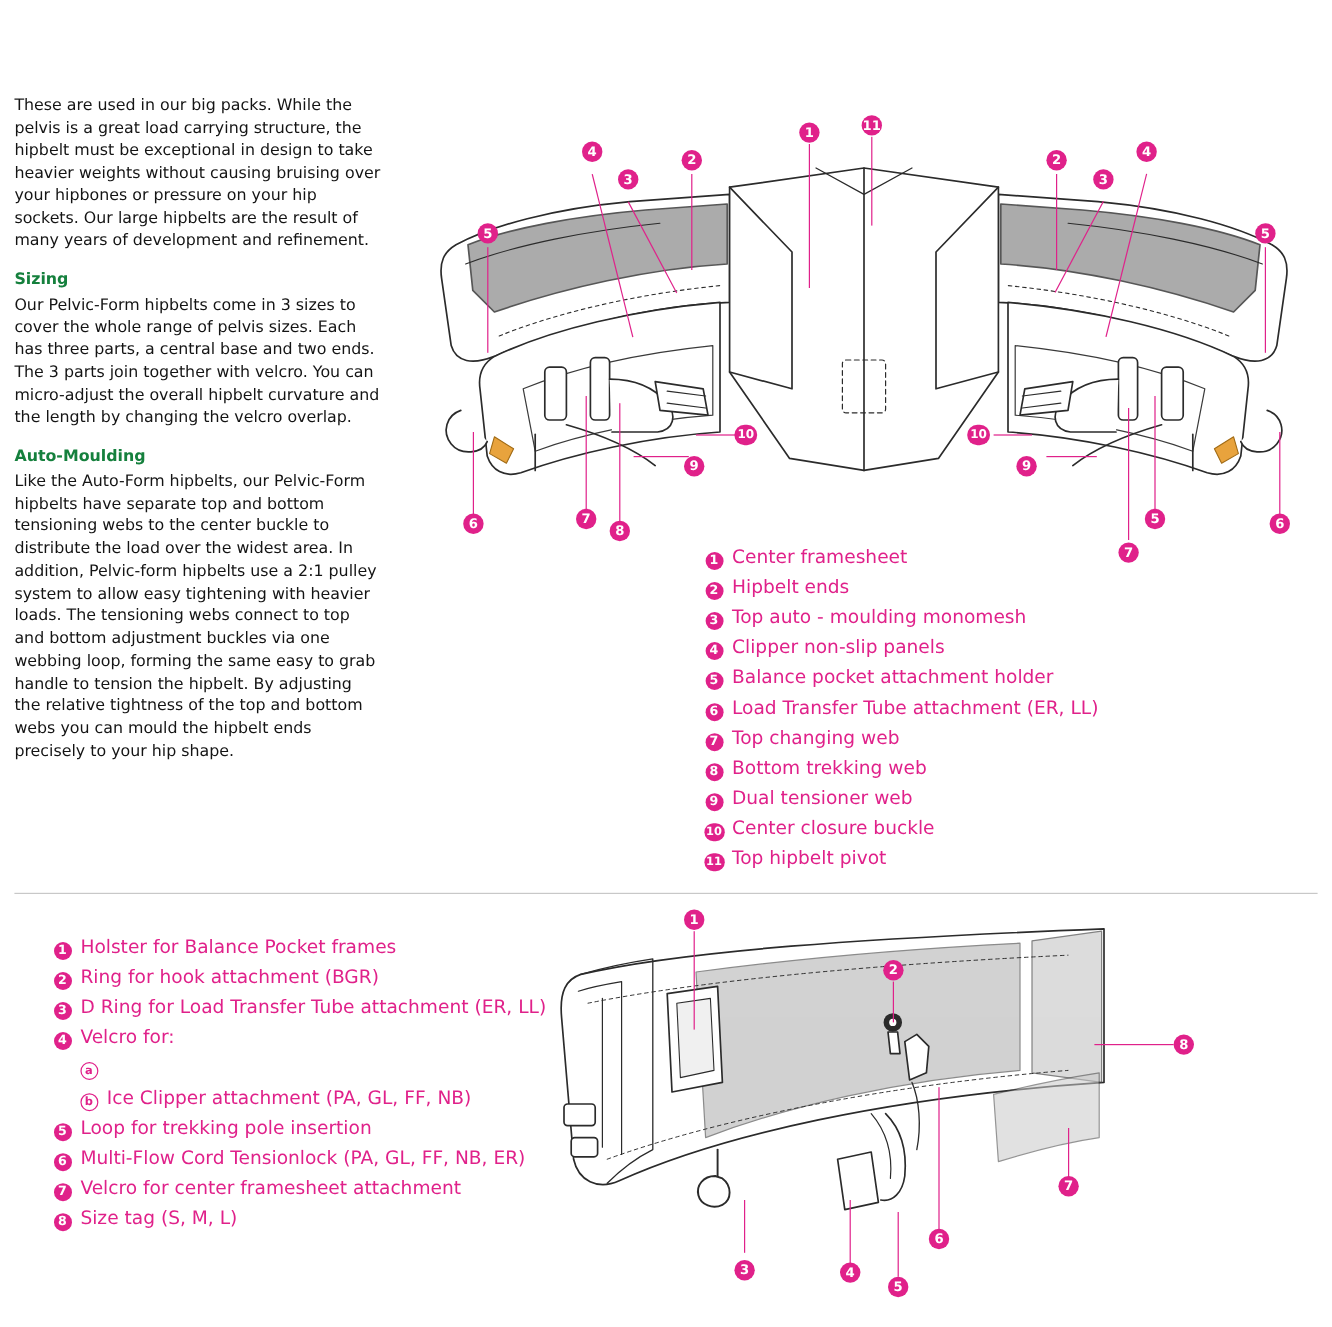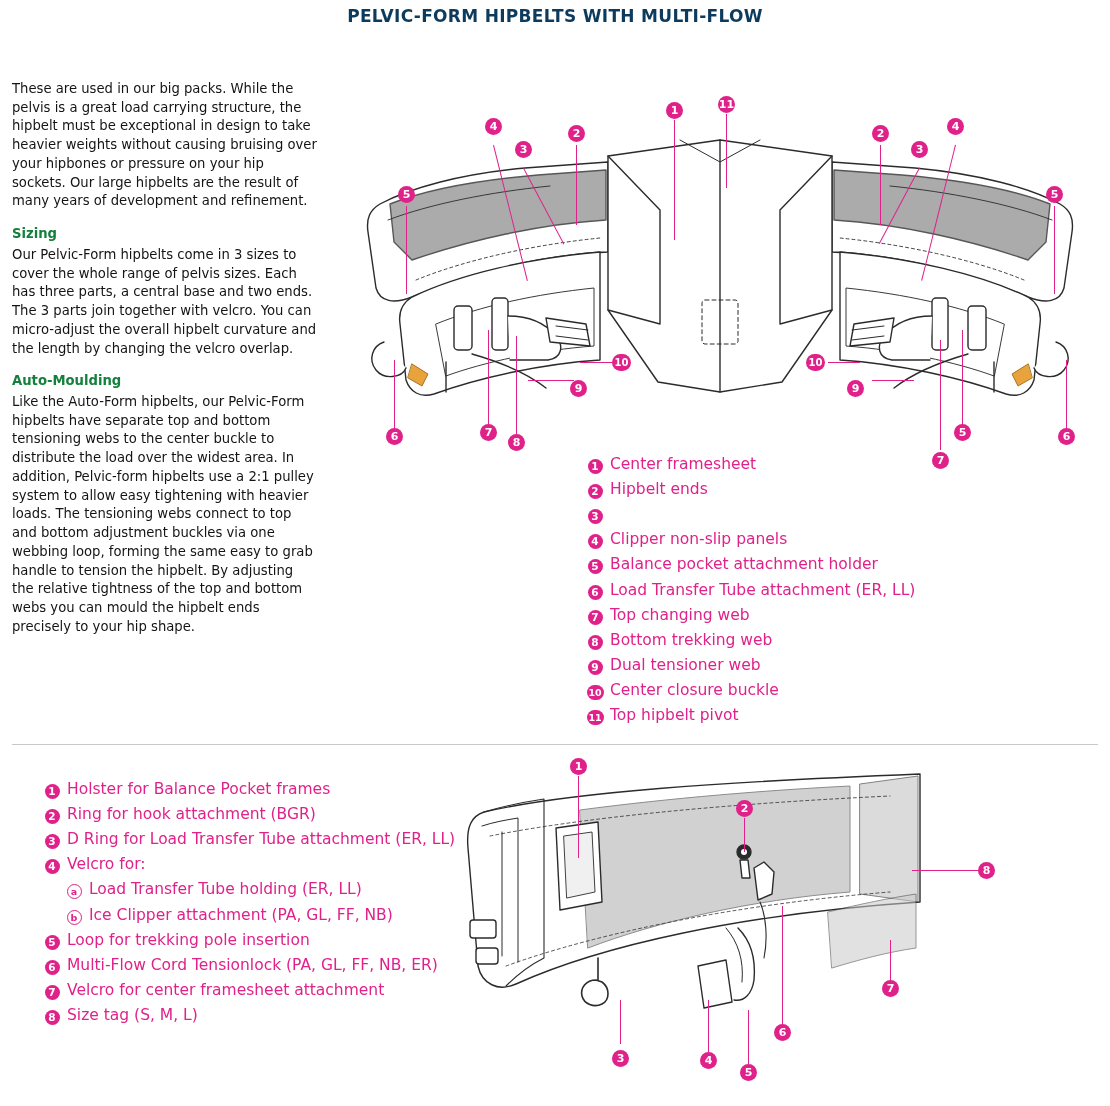--- a/index.html
+++ b/index.html
@@ -131,21 +131,20 @@
   
   .art { position: absolute; }
   #art-top { left: 350px; top: 92px; }
   #art-bottom { left: 420px; top: 752px; }
 </style>
 </head>
 <body>
 
 <div class="page">
 
-  <div id="page-title">PELVIC-FORM HIPBELTS WITH MULTI-FLOW</div>
 
   <div id="left-column">
     <p>These are used in our big packs. While the pelvis is a great load carrying structure, the hipbelt must be exceptional in design to take heavier weights without causing bruising over your hipbones or pressure on your hip sockets. Our large hipbelts are the result of many years of development and refinement.</p>
     <h3>Sizing</h3>
     <p>Our Pelvic-Form hipbelts come in 3 sizes to cover the whole range of pelvis sizes. Each has three parts, a central base and two ends. The 3 parts join together with velcro. You can micro-adjust the overall hipbelt curvature and the length by changing the velcro overlap.</p>
     <h3>Auto-Moulding</h3>
     <p>Like the Auto-Form hipbelts, our Pelvic-Form hipbelts have separate top and bottom tensioning webs to the center buckle to distribute the load over the widest area. In addition, Pelvic-form hipbelts use a 2:1 pulley system to allow easy tightening with heavier loads. The tensioning webs connect to top and bottom adjustment buckles via one webbing loop, forming the same easy to grab handle to tension the hipbelt.  By adjusting the relative tightness of the top and bottom webs you can mould the hipbelt ends precisely to your hip shape.</p>
   </div>
 
   <svg class="art" id="art-top" width="740" height="370" viewBox="0 0 740 370">
@@ -262,20 +261,21 @@
     <div class="legend-row">
       <span class="num"><span class="badge">1</span></span>
       <span>Center framesheet</span>
     </div>
     <div class="legend-row">
       <span class="num"><span class="badge">2</span></span>
       <span>Hipbelt ends</span>
     </div>
     <div class="legend-row">
       <span class="num"><span class="badge">3</span></span>
+      <span>Top auto - moulding monomesh</span>
     </div>
     <div class="legend-row">
       <span class="num"><span class="badge">4</span></span>
       <span>Clipper non-slip panels</span>
     </div>
     <div class="legend-row">
       <span class="num"><span class="badge">5</span></span>
       <span>Balance pocket attachment holder</span>
     </div>
     <div class="legend-row">
@@ -318,21 +318,20 @@
     <div class="legend-row">
       <span class="num"><span class="badge">3</span></span>
       <span>D Ring for Load Transfer Tube attachment (ER, LL)</span>
     </div>
     <div class="legend-row">
       <span class="num"><span class="badge">4</span></span>
       <span>Velcro for:</span>
     </div>
     <div class="legend-row indent">
       <span class="num"><span class="badge letter">a</span></span>
-      <span>Load Transfer Tube holding (ER, LL)</span>
     </div>
     <div class="legend-row indent">
       <span class="num"><span class="badge letter">b</span></span>
       <span>Ice Clipper attachment (PA, GL, FF, NB)</span>
     </div>
     <div class="legend-row">
       <span class="num"><span class="badge">5</span></span>
       <span>Loop for trekking pole insertion</span>
     </div>
     <div class="legend-row">

